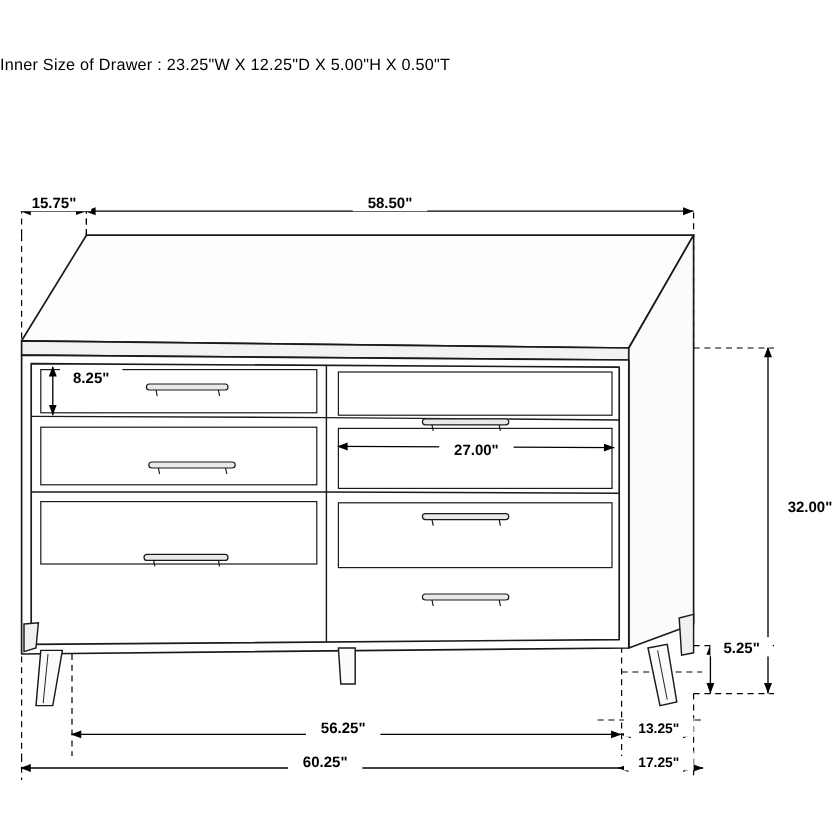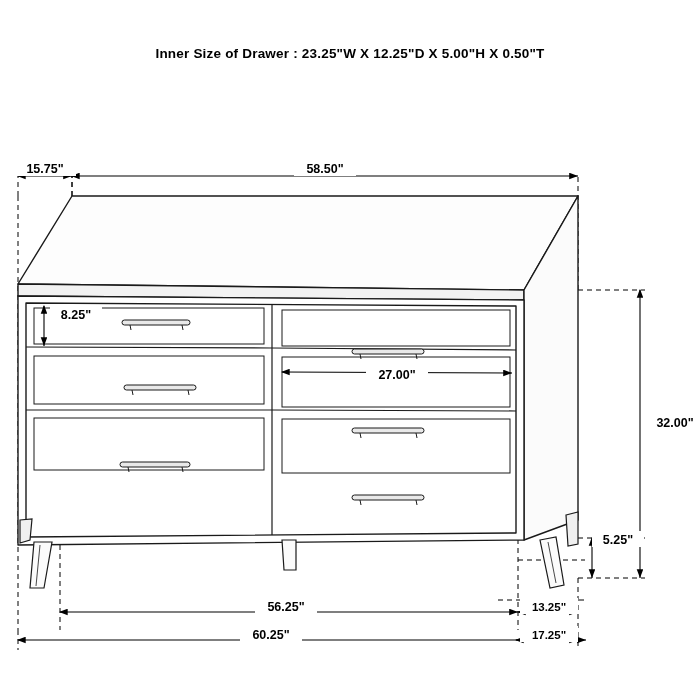--- a/index.html
+++ b/index.html
@@ -13,23 +13,23 @@
     height: 700px;
     background: #ffffff;
     font-family: "Liberation Sans", sans-serif;
     overflow: hidden;
   }
   #title {
     position: absolute;
     top: 46px;
     left: 0;
     width: 700px;
-    text-align: center;
+    text-align: left;
     font-size: 13.5px;
-    font-weight: bold;
+    font-weight: normal;
     color: #000000;
     letter-spacing: 0.2px;
   }
   svg.diagram {
     position: absolute;
     top: 0;
     left: 0;
     width: 700px;
     height: 700px;
   }

